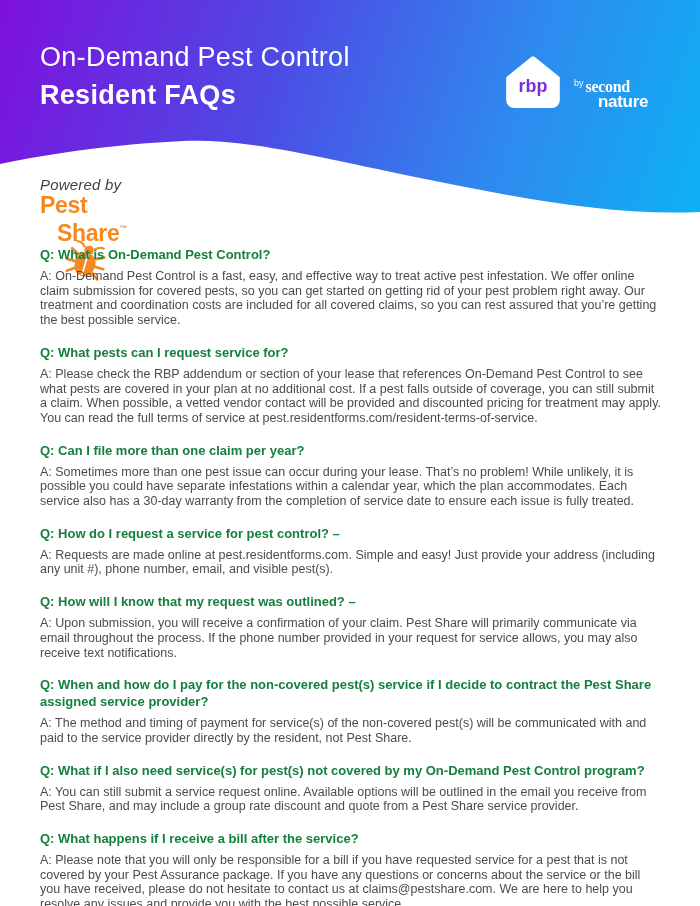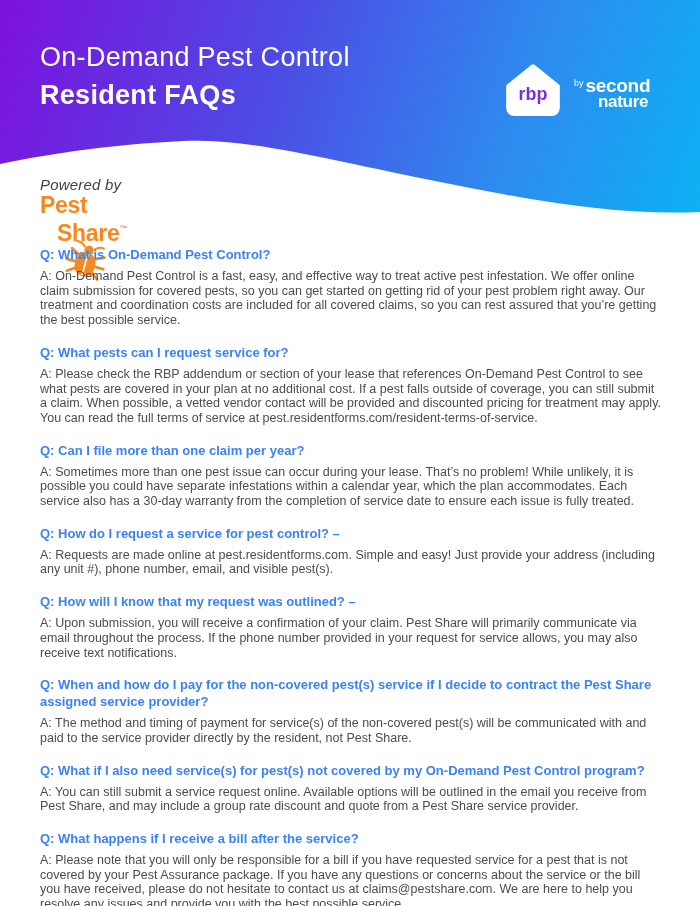--- a/index.html
+++ b/index.html
@@ -10,39 +10,39 @@
     font-family: "Liberation Sans", sans-serif;
     position: relative;
     overflow: hidden;
   }
   
   .hero { position: absolute; top: 0; left: 0; width: 644px; height: 230px; }
   .hero svg.wave { position: absolute; top: 0; left: 0; display: block; }
   .hero-title { position: absolute; left: 40px; top: 42px; color: #ffffff; }
   .hero-title .line1 { font-size: 27px; font-weight: 400; letter-spacing: 0.3px; }
   .hero-title .line2 { font-size: 27px; font-weight: 700; margin-top: 7px; letter-spacing: 0.3px; }
-  .rbp-logo { position: absolute; left: 501px; top: 60px; display: flex; align-items: flex-start; }
+  .rbp-logo { position: absolute; left: 501px; top: 52px; display: flex; align-items: center; }
   .rbp-mark { width: 64px; height: 64px; }
   .partner-text { margin-left: 9px; margin-top: 16px; color: #ffffff; line-height: 15px; }
   .partner-text .by { font-size: 9px; font-weight: 400; vertical-align: 6px; opacity: 0.95; margin-right: 2px; }
-  .partner-text .p1 { font-size: 19px; font-weight: 700; letter-spacing: -0.3px; }
+  .partner-text .p1 { font-size: 16px; font-weight: 700; letter-spacing: -0.3px; font-family: Liberation Serif, serif; }
   .partner-text .p2 { font-size: 17px; font-weight: 700; letter-spacing: -0.3px; padding-left: 24px; display: block; }
   
   .powered { position: absolute; left: 40px; top: 176px; }
   .powered .pb-label { font-size: 15px; color: #3F3F47; letter-spacing: 0.2px; font-style: italic; }
   .pb-row { display: flex; align-items: center; margin-top: 2px; flex-direction: column; }
   .pb-brand { line-height: 21px; }
   .pb-brand .b1 { font-size: 23px; font-weight: 700; color: #F5891F; letter-spacing: -0.3px; }
   .pb-brand .b2 { font-size: 23px; font-weight: 700; color: #F5891F; letter-spacing: -0.3px; display: block; padding-left: 17px; }
   .pb-brand .tm { font-size: 8px; vertical-align: 10px; color: #F5891F; font-weight: 700; }
   .bug { width: 42px; height: 42px; margin-left: 4px; margin-top: -4px; }
   
   .faqs { position: absolute; top: 246px; left: 40px; width: 622px; }
   .faq-q {
-    color: #3b82f6; font-size: 13px; font-weight: 700;
+    color: #15803d; font-size: 13px; font-weight: 700;
     line-height: 17px; margin-bottom: 6px;
   }
   .faq-a {
     color: #4B4B53; font-size: 12.5px; font-weight: 400;
     line-height: 14.7px; margin-bottom: 16px;
   }
 </style>
 </head>
 <body>
 

